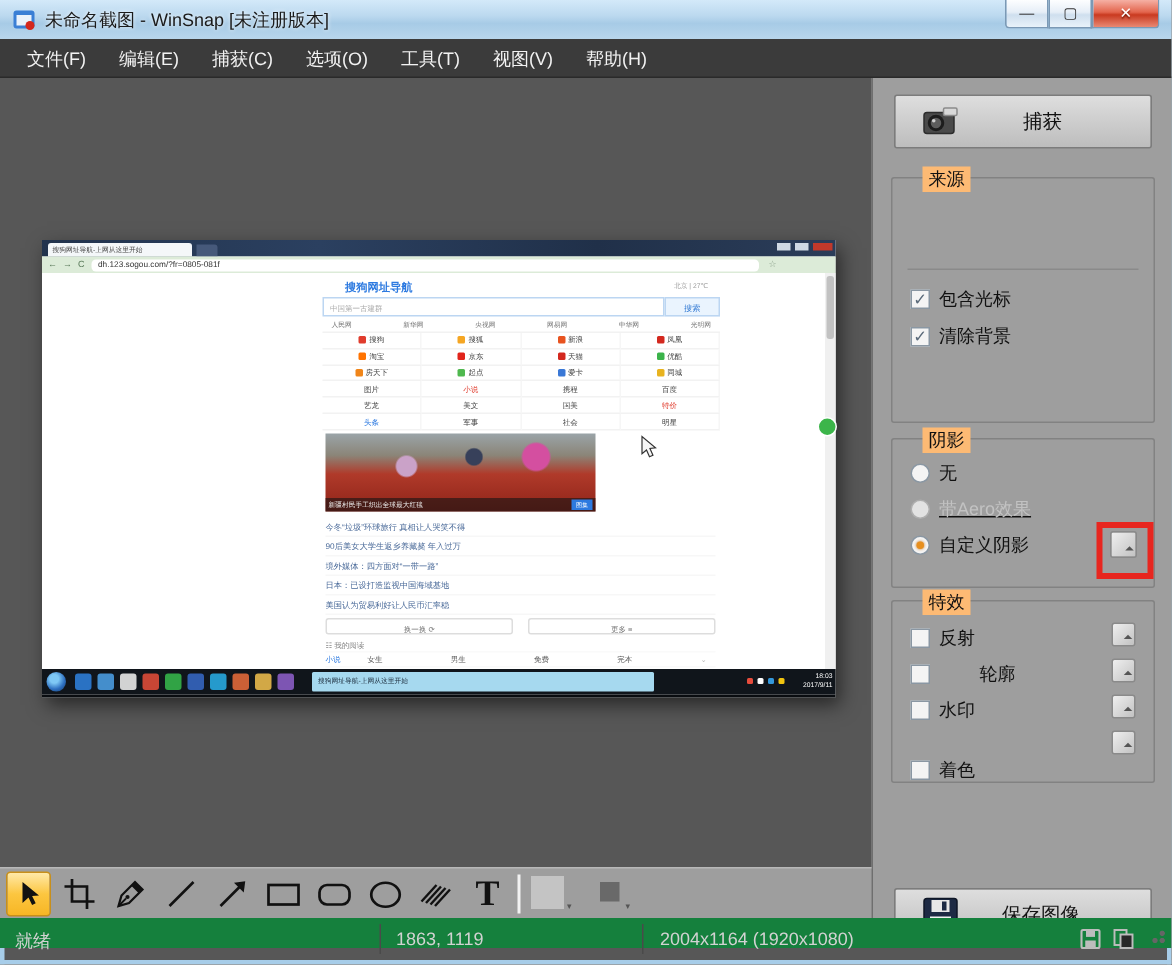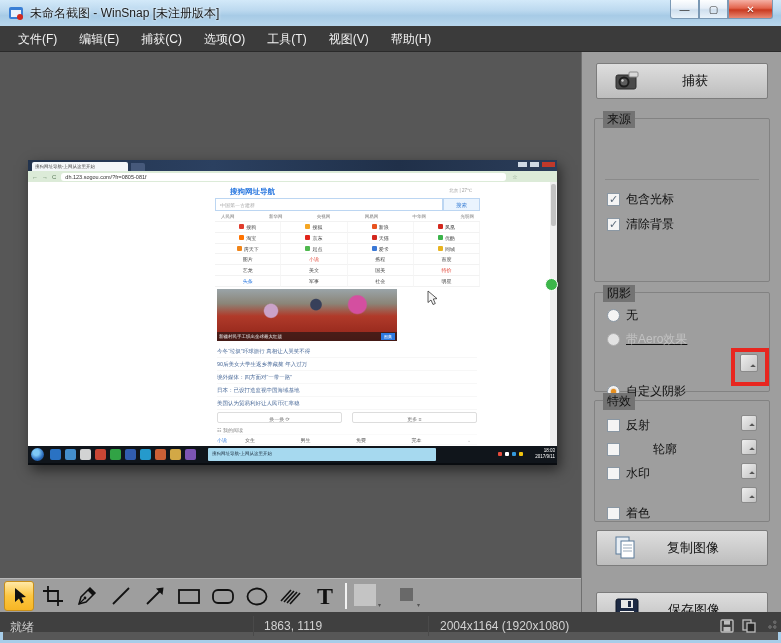--- a/index.html
+++ b/index.html
@@ -95,21 +95,21 @@
   
   .cursor { position:absolute; left:427px; top:238px; }
 
   
   .sidepanel { position:absolute; left:578px; top:52px; width:200px; height:560px; background:#9e9e9e; border-left:1px solid #6f6f6f; font-size:12px; color:#111; }
   .big-btn { position:absolute; left:14px; width:172px; height:36px; border:1px solid #7c7c7c; border-radius:2px;
     background:linear-gradient(180deg,#dedede,#bdbdbd); display:flex; align-items:center; cursor:default;gap:12px; }
   .big-btn .bb-icon { margin-left:18px; }
   .big-btn .bb-label { flex:1; text-align:center; margin-right:30px; font-size:13px; }
   .groupbox { position:absolute; left:12px; width:176px; border:1px solid #828282; border-radius:2px; }
-  .legend { position:absolute; left:8px; top:-8px; background:#737373; padding:0 4px; font-size:12px; }
+  .legend { position:absolute; left:20px; top:-8px; background:#fdba74; padding:0 4px; font-size:12px; }
   .src-row { position:absolute; left:10px; top:16px; width:156px; height:36px; display:flex; align-items:center; }
   .src-label { margin-left:14px; font-size:13px; }
   .src-caret { margin-left:auto; font-size:9px; color:#222; }
   .hline { position:absolute; left:10px; right:10px; top:60px; border-top:1px solid #8a8a8a; }
   .chk-row { position:absolute; left:12px; display:flex; align-items:center; gap:6px; }
   .chk { width:13px; height:13px; background:#f4f4f4; border:1px solid #8a97a3; display:flex; align-items:center; justify-content:center;
     font-size:11px; color:#5a6a7a; font-weight:bold; }
   .chk.empty { color:transparent; }
   .spin-wrap { display:flex; margin-left:8px; }
   .spin-box { width:30px; height:20px; background:#c9c9c9; border:1px solid #8a8a8a; font-size:12px; color:#7e7e7e; text-align:right; padding:3px 4px 0 0; }
@@ -128,21 +128,21 @@
   .toolbar { position:absolute; left:-3px; top:578px; width:581px; height:34px; background:#9e9e9e; border-top:1px solid #b8b8b8; }
   .tool { position:absolute; top:2px; width:30px; height:30px; display:flex; align-items:center; justify-content:center; border-radius:3px; }
   .tool.selected { background:linear-gradient(180deg,#ffe9a8,#fcc640 50%,#f7b625); border:1px solid #c88f1a; }
   .tool svg { display:block; }
   .t-sep { position:absolute; left:345px; top:4px; width:2px; height:26px; background:#f2f2f2; }
   .swatch1 { position:absolute; left:354px; top:5px; width:22px; height:22px; background:#c4c4c4; }
   .swatch2 { position:absolute; left:400px; top:9px; width:13px; height:13px; background:#696969; }
   .sw-caret { position:absolute; font-size:6px; color:#555; }
 
   
-  .statusbar { position:absolute; left:-3px; top:612px; width:781px; height:20px; background:#404040; color:#d2d2d2; font-size:12px; }
+  .statusbar { position:absolute; left:-3px; top:612px; width:781px; height:20px; background:#15803d; color:#d2d2d2; font-size:12px; }
   .sb-seg { position:absolute; top:7px; }
   .sb-div { position:absolute; top:4px; width:1px; height:20px; background:#4a4a4a; }
   .sb-icon { position:absolute; top:7px; }
   .grip { position:absolute; right:2px; bottom:2px; width:12px; height:12px;
     background:radial-gradient(circle at 25% 75%, #666 0 1.5px, transparent 2px),
                radial-gradient(circle at 65% 75%, #666 0 1.5px, transparent 2px),
                radial-gradient(circle at 65% 35%, #666 0 1.5px, transparent 2px); }
 </style>
 </head>
 <body>
@@ -444,21 +444,21 @@
     <div class="groupbox" style="top:240px; height:100px;">
       <div class="legend">阴影</div>
       <div class="radio-row" style="top:14px;">
         <span class="radio"></span>
         <span>无</span>
       </div>
       <div class="radio-row" style="top:38px;text-decoration:underline;">
         <span class="radio dis"></span>
         <span class="dis-label">带Aero效果</span>
       </div>
-      <div class="radio-row" style="top:62px;margin-top:28px;">
+      <div class="radio-row" style="top:62px;">
         <span class="radio sel"></span>
         <span>自定义阴影</span>
       </div>
       <div class="mini-btn" style="left:145px; top:61px;"></div>
     </div>
 
     <div class="red-box"></div>
 
     <div class="groupbox" style="top:348px; height:122px;">
       <div class="legend">特效</div>
@@ -477,30 +477,20 @@
         <span>水印</span>
       </div>
       <div class="mini-btn" style="left:146px; top:62px; width:16px; height:16px;"></div>
       <div class="chk-row" style="top:104px;font-family:Liberation Serif, serif;">
         <span class="chk empty"></span>
         <span>着色</span>
       </div>
       <div class="mini-btn" style="left:146px; top:86px; width:16px; height:16px;"></div>
     </div>
 
-    <div class="big-btn" style="top:478px;">
-      <svg class="bb-icon" width="22" height="24" viewBox="0 0 22 24">
-        <rect x="1" y="1" width="13" height="17" fill="#e8eef4" stroke="#5a7a9a"></rect>
-        <rect x="6" y="5" width="13" height="17" fill="#fff" stroke="#5a7a9a"></rect>
-        <line x1="8" y1="9" x2="17" y2="9" stroke="#9ab" stroke-width="1"></line>
-        <line x1="8" y1="12" x2="17" y2="12" stroke="#9ab" stroke-width="1"></line>
-        <line x1="8" y1="15" x2="17" y2="15" stroke="#9ab" stroke-width="1"></line>
-      </svg>
-      <span class="bb-label">复制图像</span>
-    </div>
 
     <div class="big-btn" style="top:540px;">
       <svg class="bb-icon" width="24" height="24" viewBox="0 0 24 24">
         <rect x="1" y="1" width="22" height="22" rx="2" fill="#1d2a44" stroke="#0e1626"></rect>
         <rect x="6" y="2" width="12" height="8" fill="#e8e8e8"></rect>
         <rect x="13" y="3" width="3" height="6" fill="#1d2a44"></rect>
         <rect x="5" y="13" width="14" height="10" fill="#f2f2f2"></rect>
         <line x1="7" y1="16" x2="17" y2="16" stroke="#888" stroke-width="1"></line>
         <line x1="7" y1="19" x2="17" y2="19" stroke="#888" stroke-width="1"></line>
       </svg>

